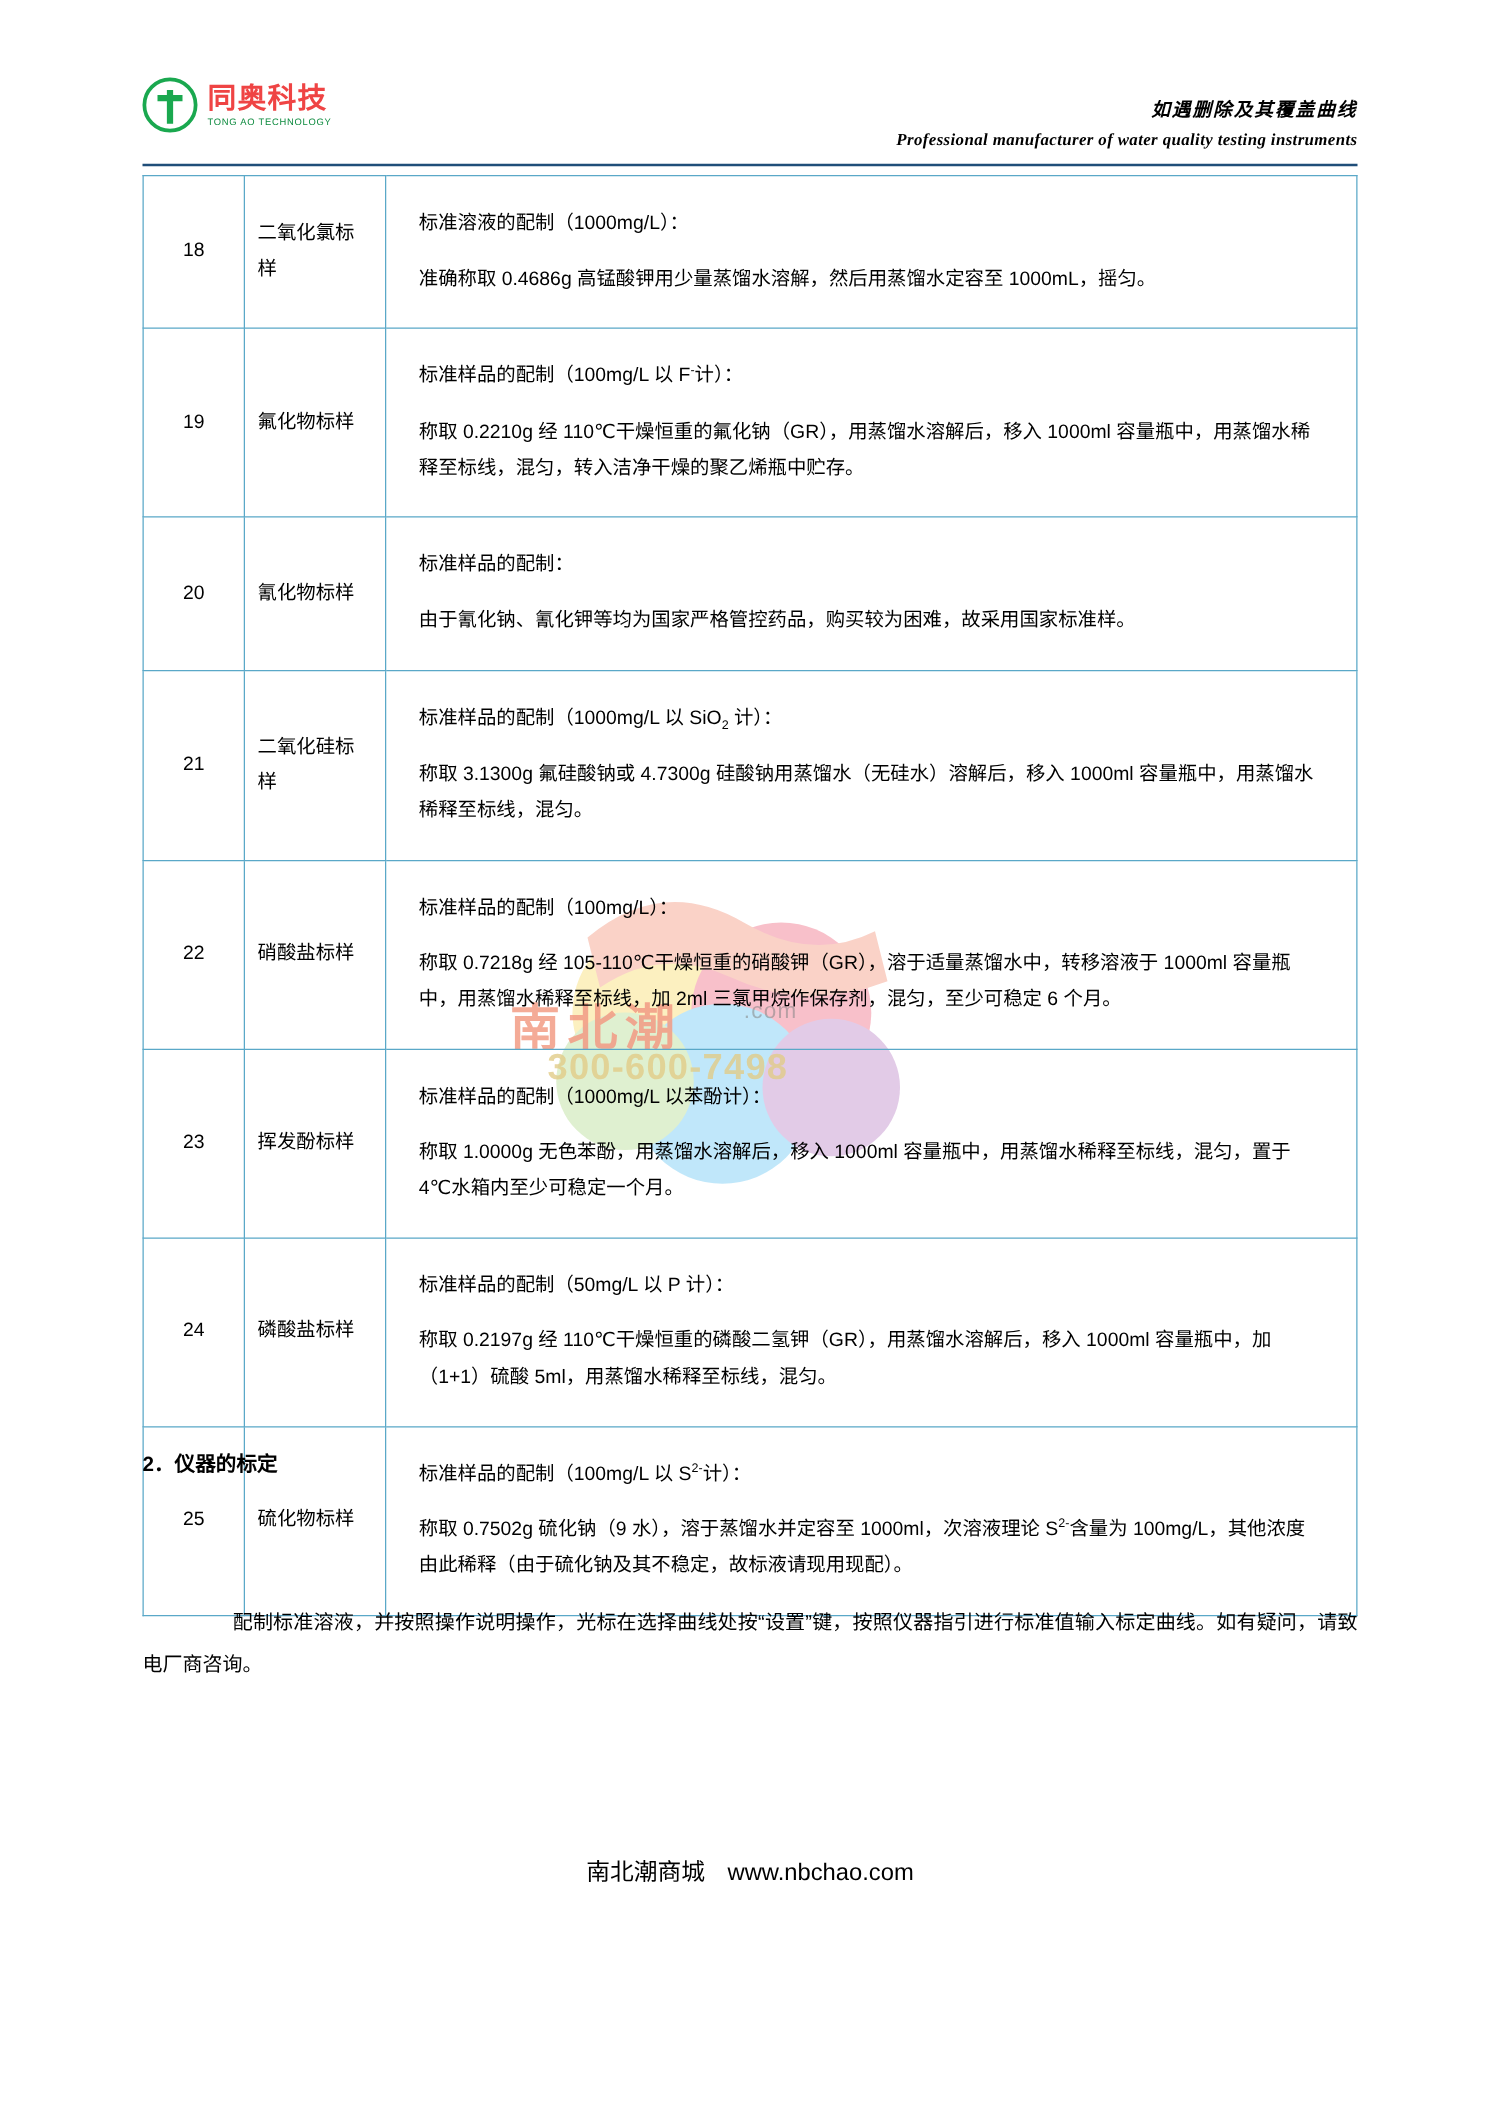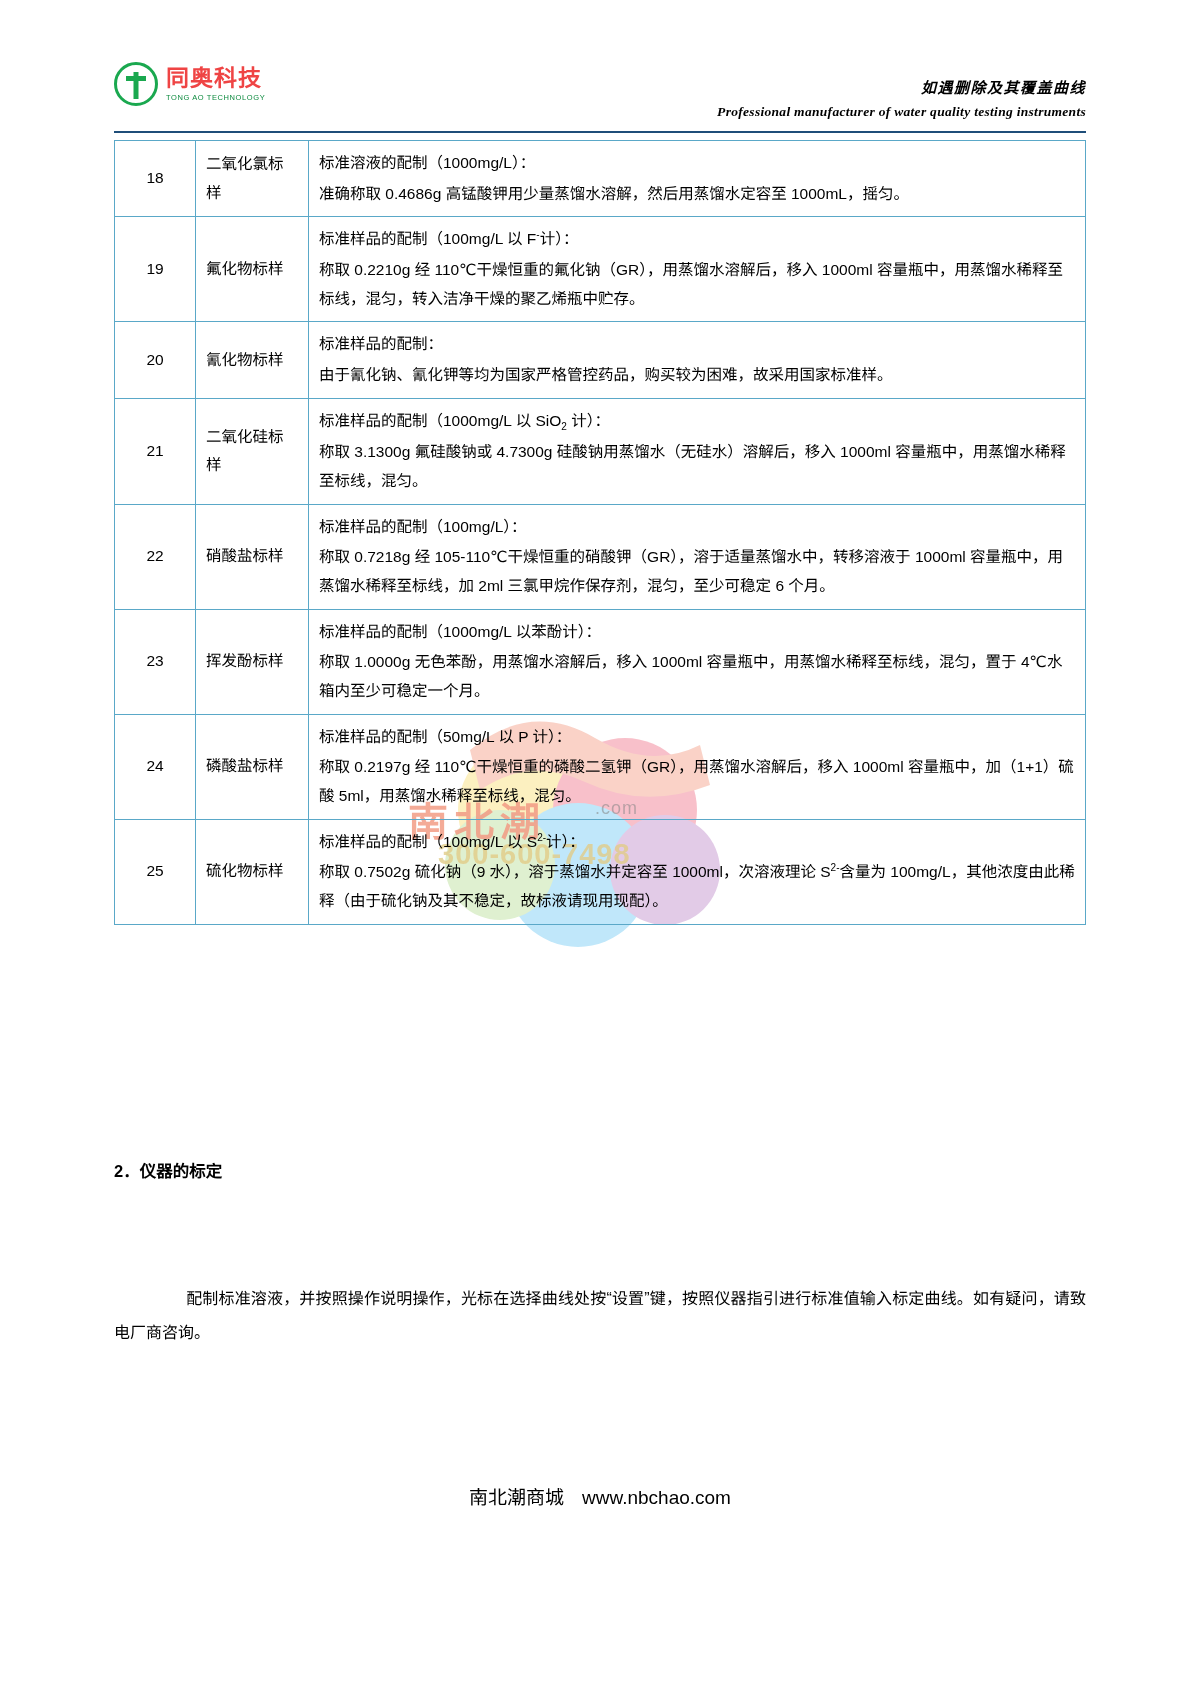--- a/index.html
+++ b/index.html
@@ -163,21 +163,21 @@
   .table td {
     border: 1px solid #5aa8c8;
     vertical-align: middle;
     padding: 8px 10px;
     font-size: 15.5px;
     line-height: 1.85;
   }
   .col-no { width: 60px; text-align: center; font-size: 15.5px; }
   .col-name { width: 92px; text-align: left; line-height: 1.6; }
   .col-desc { }
-  .desc-line { margin: 0; }
+  .desc-line { margin: 16px; }
   .desc-line + .desc-line { margin-top: 2px; }
   sub, sup { font-size: 10px; }
 
   .note {
     position: absolute;
     left: 142px;
     top: 1114px;
     font-size: 15.5px;
     color: #000;
   }

